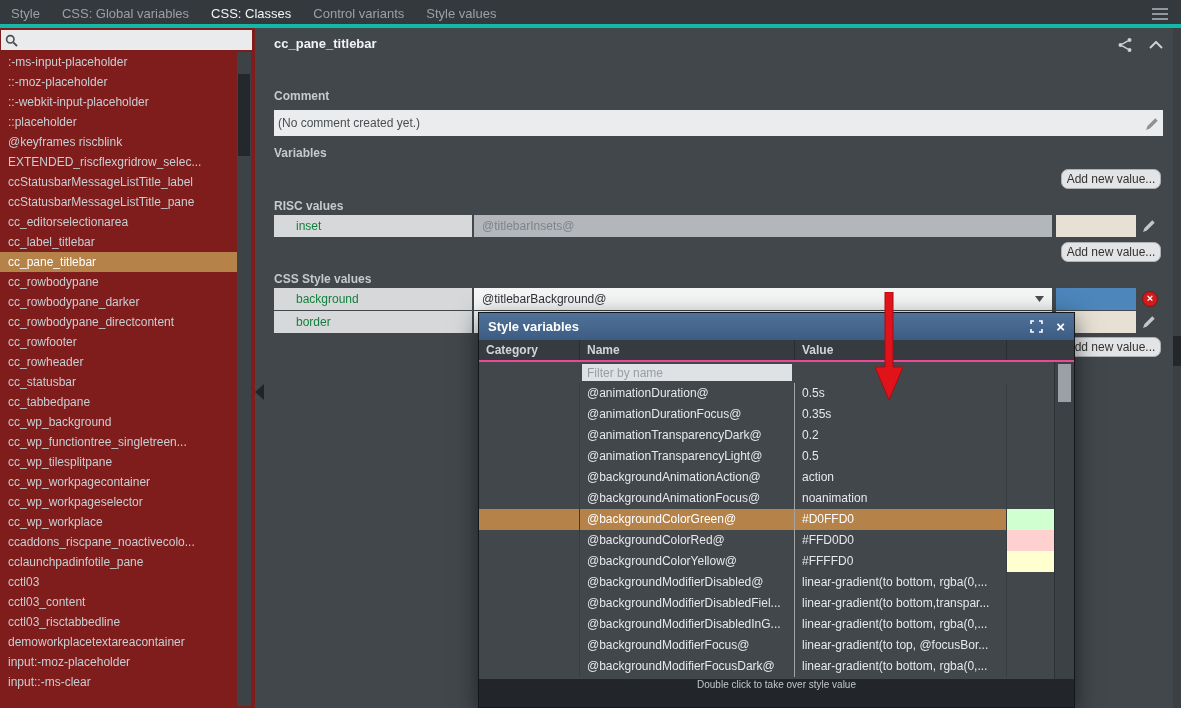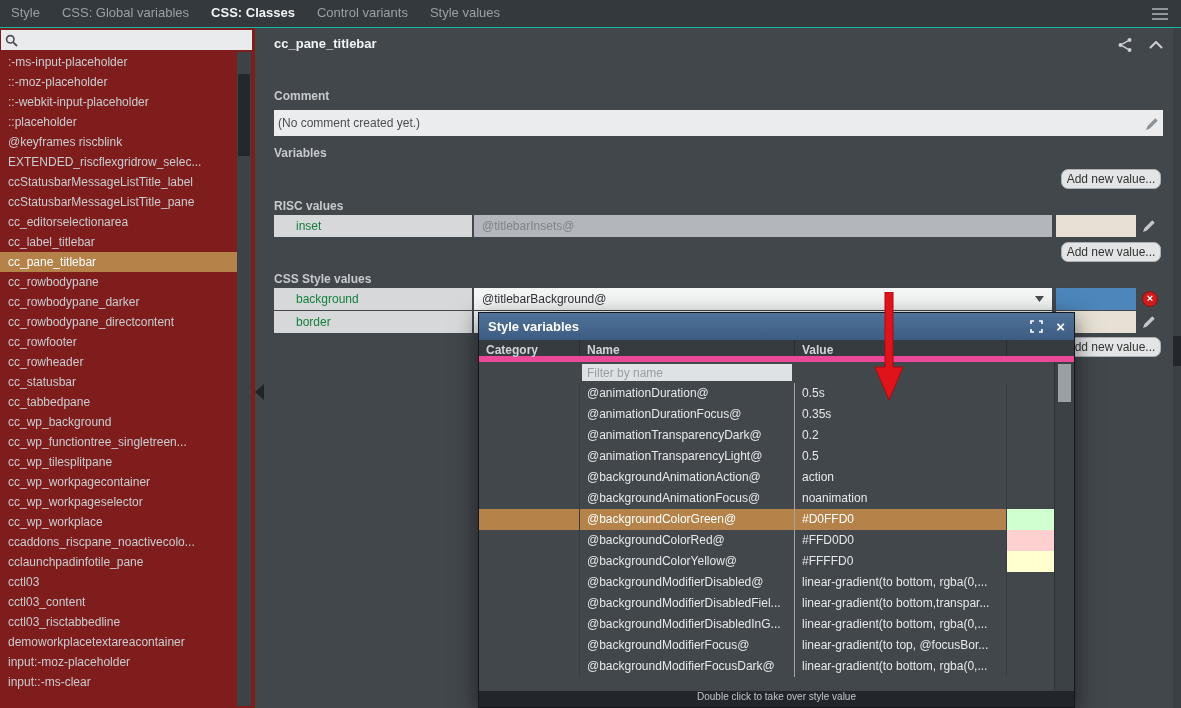--- a/index.html
+++ b/index.html
@@ -2,24 +2,24 @@
 <html><head>
 <meta charset="utf-8">
 <style>
   *{box-sizing:border-box;margin:0;padding:0}
   html,body{width:1181px;height:708px;overflow:hidden;background:#2e3338;
     font-family:"Liberation Sans","DejaVu Sans",sans-serif}
   #screen{position:relative;width:1181px;height:708px;overflow:hidden;background:#42474c}
 
   
   .topbar{position:absolute;left:0;top:0;width:100%;height:28px;background:#34393e;
-    border-bottom:1px solid #14b8a6;display:flex;align-items:flex-end;z-index:6}
+    border-bottom:4px solid #14b8a6;display:flex;align-items:flex-start;z-index:6}
   .tabs{display:flex}
   .tab{padding:0 11px;line-height:28px;font-size:13px;color:#9aa0a6;white-space:nowrap;cursor:default}
-  .tab.active{color:#f3f4f5;font-weight:bold}
+  .tab.active{color:#f3f4f5;font-weight:normal}
   .hamburger{position:absolute;right:13px;top:8px;line-height:0}
 
   
   .sidebar{position:absolute;left:0;top:28px;width:255px;height:680px;background:#7f1d1d;z-index:5}
   .search{position:absolute;left:1px;top:2px;width:251px;height:20px;background:#e9ebed;
     display:flex;align-items:center;gap:3px;padding:0 4px}
   .search input{flex:1;border:0;outline:0;background:transparent;font:12px "Liberation Sans",sans-serif;color:#222}
   .sb-list{position:absolute;left:0;top:24px;width:237px}
   .sb-item{height:20px;line-height:20px;padding-left:8px;font-size:12px;color:#c9cdd1;
     white-space:nowrap;overflow:hidden;cursor:default}
@@ -63,38 +63,38 @@
 
   
   .popup{position:absolute;left:478px;top:312px;width:597px;height:396px;background:#42474c;
     border:1px solid #14181c;box-shadow:0 6px 22px rgba(0,0,0,.55);z-index:10}
   .p-title{position:absolute;left:0;top:0;right:0;height:27px;background:linear-gradient(#4f7299,#3d5c83);
     display:flex;align-items:center;padding:0 9px;color:#fff}
   .p-title-text{flex:1;font-size:13px;font-weight:bold}
   .p-max{line-height:0;margin-right:13px}
   .p-close{font-size:15px;font-weight:bold;line-height:1}
   .p-header{position:absolute;left:0;top:27px;right:0;height:22px;background:#363b40;
-    border-bottom:6px solid #ec4899;display:flex}
+    border-bottom:2px solid #ec4899;display:flex}
   .ph{font-size:12px;font-weight:bold;color:#d2d5d8;line-height:21px;padding-left:7px;border-right:1px solid #2a2e32}
   .ph.cat{width:101px}.ph.name{width:215px}.ph.value{width:212px}.ph.sw{flex:1;border-right:none}
   .p-filter-row{position:absolute;left:0;top:49px;width:577px;height:21px}
   .p-filter{position:absolute;left:103px;top:2px;width:210px;height:17px;background:#dfe2e5;border:0;outline:0;
     font:12px "Liberation Sans",sans-serif;color:#333;padding:0 5px}
   .p-filter::placeholder{color:#989ea4}
   .p-rows{position:absolute;left:0;top:70px;width:577px}
   .var-row{display:flex;height:21px}
   .var-row.highlight .vc{background:#b5834a;color:#fff}
   .vc{font-size:12px;color:#e6e9eb;line-height:21px;white-space:nowrap;overflow:hidden}
   .vc.cat{width:101px;border-right:1px solid #383d42}
   .vc.name{width:215px;padding-left:7px;border-right:1px solid #a3a3a3}
   .vc.value{width:212px;padding-left:7px;border-right:1px solid #383d42}
   .vc.sw{width:49px}
   .p-scroll{position:absolute;right:0;top:49px;width:20px;height:336px;background:#3c4146;border-left:1px solid #2d3237}
   .p-thumb{position:absolute;left:3px;width:13px;top:2px;height:38px;background:#9aa0a5}
-  .p-footer{position:absolute;left:0;right:0;bottom:0;height:16px;background:#22262a;font-size:10px;
+  .p-footer{position:absolute;left:0;right:0;bottom:0;height:28px;background:#22262a;font-size:10px;
     line-height:11px;text-align:center;color:#c2c6ca;overflow:hidden}
 
   .arrow{position:absolute;left:872px;top:292px;z-index:20;line-height:0}
 </style>
 </head>
 <body>
 
 <div id="screen">
 
   <div class="topbar">

